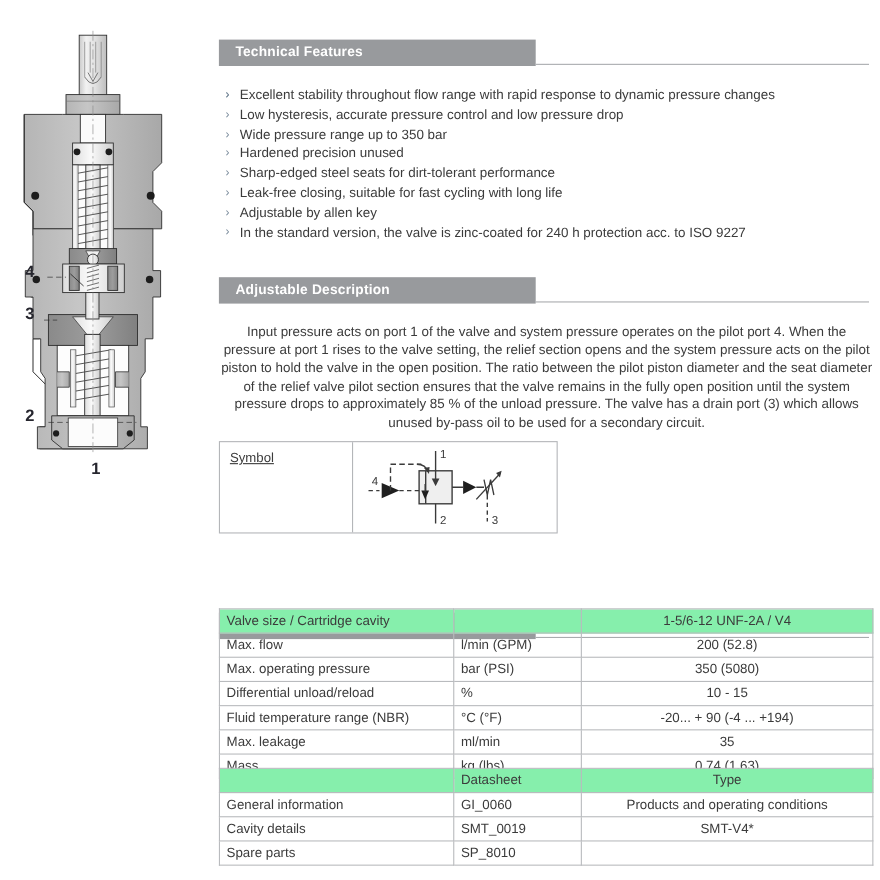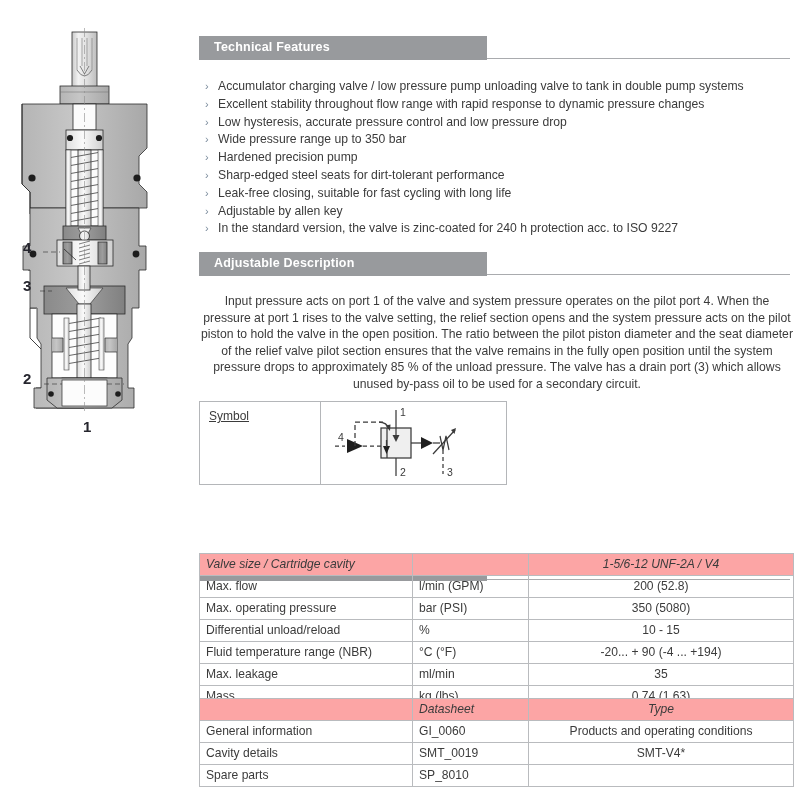--- a/index.html
+++ b/index.html
@@ -159,21 +159,21 @@
   }
   table.dt td {
     border: 1px solid #b9bbbe;
     height: 18px;
     padding: 1px 0 2px 0;
     vertical-align: middle;
   }
   table.dt td.c1 { padding-left: 6px; text-align: left; }
   table.dt td.c2 { padding-left: 6px; text-align: left; margin-top: 40px; }
   table.dt td.c3 { text-align: center; }
-  table.dt tr.hdr td { background: #fca5a5; font-style: italic; }
+  table.dt tr.hdr td { background: #86efac; }
   .col1 { width: 213px; }
   .col2 { width: 116px; }
   .col3 { width: 265px; }
 
   #tbl-technical { position: absolute; left: 0; top: 553px; }
   #tbl-docs { position: absolute; left: 0; top: 698px; }
 </style>
 </head>
 <body>
 
@@ -307,25 +307,25 @@
 
 <div id="content">
 
   <div class="section-head" style="position:absolute; left:0; top:36px; width:591px;">
     <div class="bar"></div>
     <div class="bar-title">Technical Features</div>
     <div class="rule"></div>
   </div>
 
   <ul class="features" style="position:absolute; left:5px; top:78px; width:590px;">
-    <li><span class="chev">›</span><span>Accumulator charging valve / low pressure pump unloading valve to tank in double pump systems</span></li>
+    <li><span class="chev">›</span></li>
     <li><span class="chev">›</span><span>Excellent stability throughout flow range with rapid response to dynamic pressure changes</span></li>
     <li><span class="chev">›</span><span>Low hysteresis, accurate pressure control and low pressure drop</span></li>
     <li><span class="chev">›</span><span>Wide pressure range up to 350 bar</span></li>
-    <li><span class="chev">›</span><span>Hardened precision pump</span></li>
+    <li><span class="chev">›</span><span>Hardened precision unused</span></li>
     <li><span class="chev">›</span><span>Sharp-edged steel seats for dirt-tolerant performance</span></li>
     <li><span class="chev">›</span><span>Leak-free closing, suitable for fast cycling with long life</span></li>
     <li><span class="chev">›</span><span>Adjustable by allen key</span></li>
     <li><span class="chev">›</span><span>In the standard version, the valve is zinc-coated for 240 h protection acc. to ISO 9227</span></li>
   </ul>
 
   <div class="section-head" style="position:absolute; left:0; top:252px; width:591px;">
     <div class="bar"></div>
     <div class="bar-title">Adjustable Description</div>
     <div class="rule"></div>

